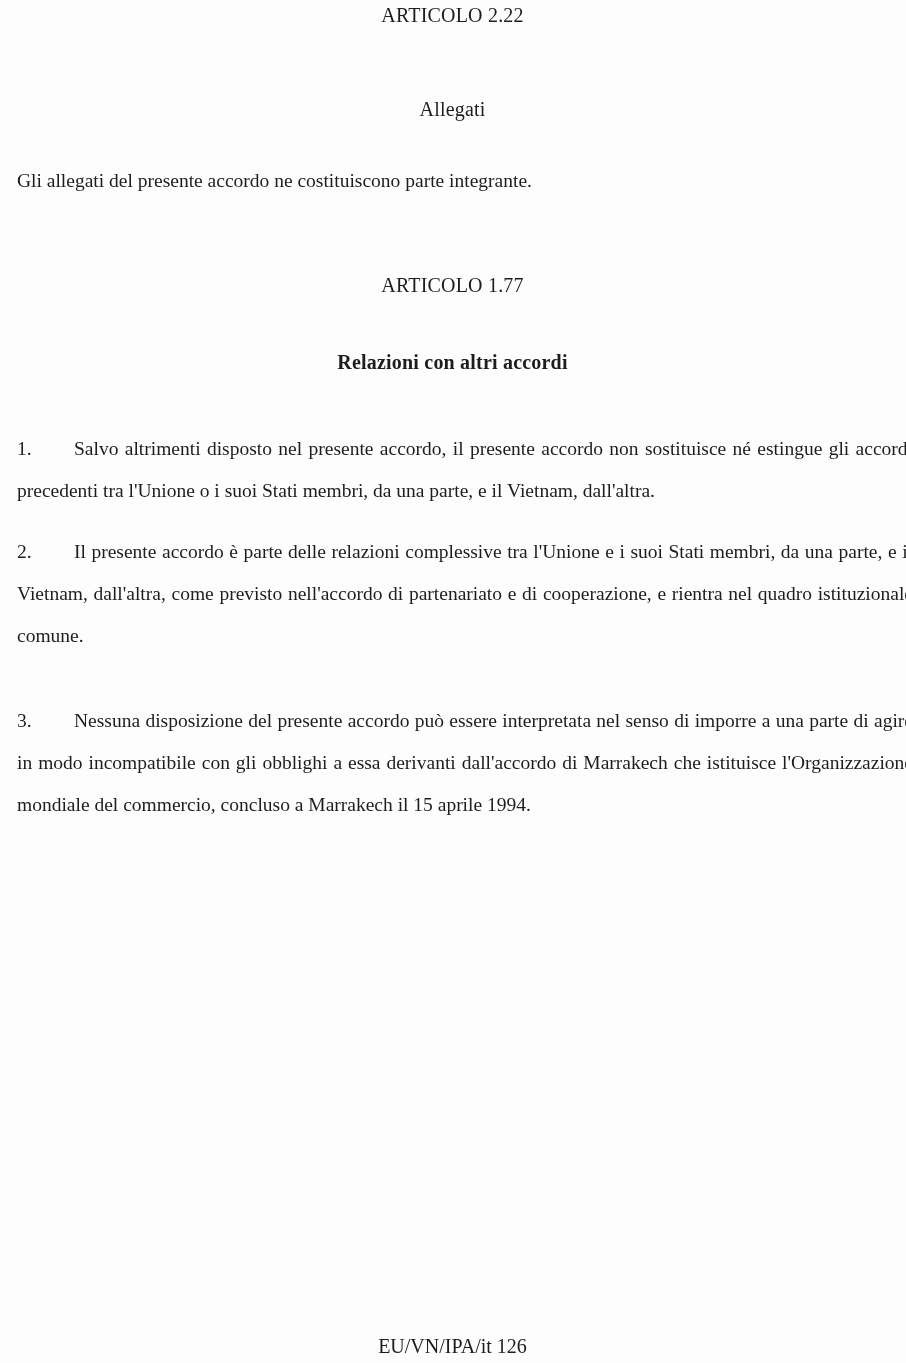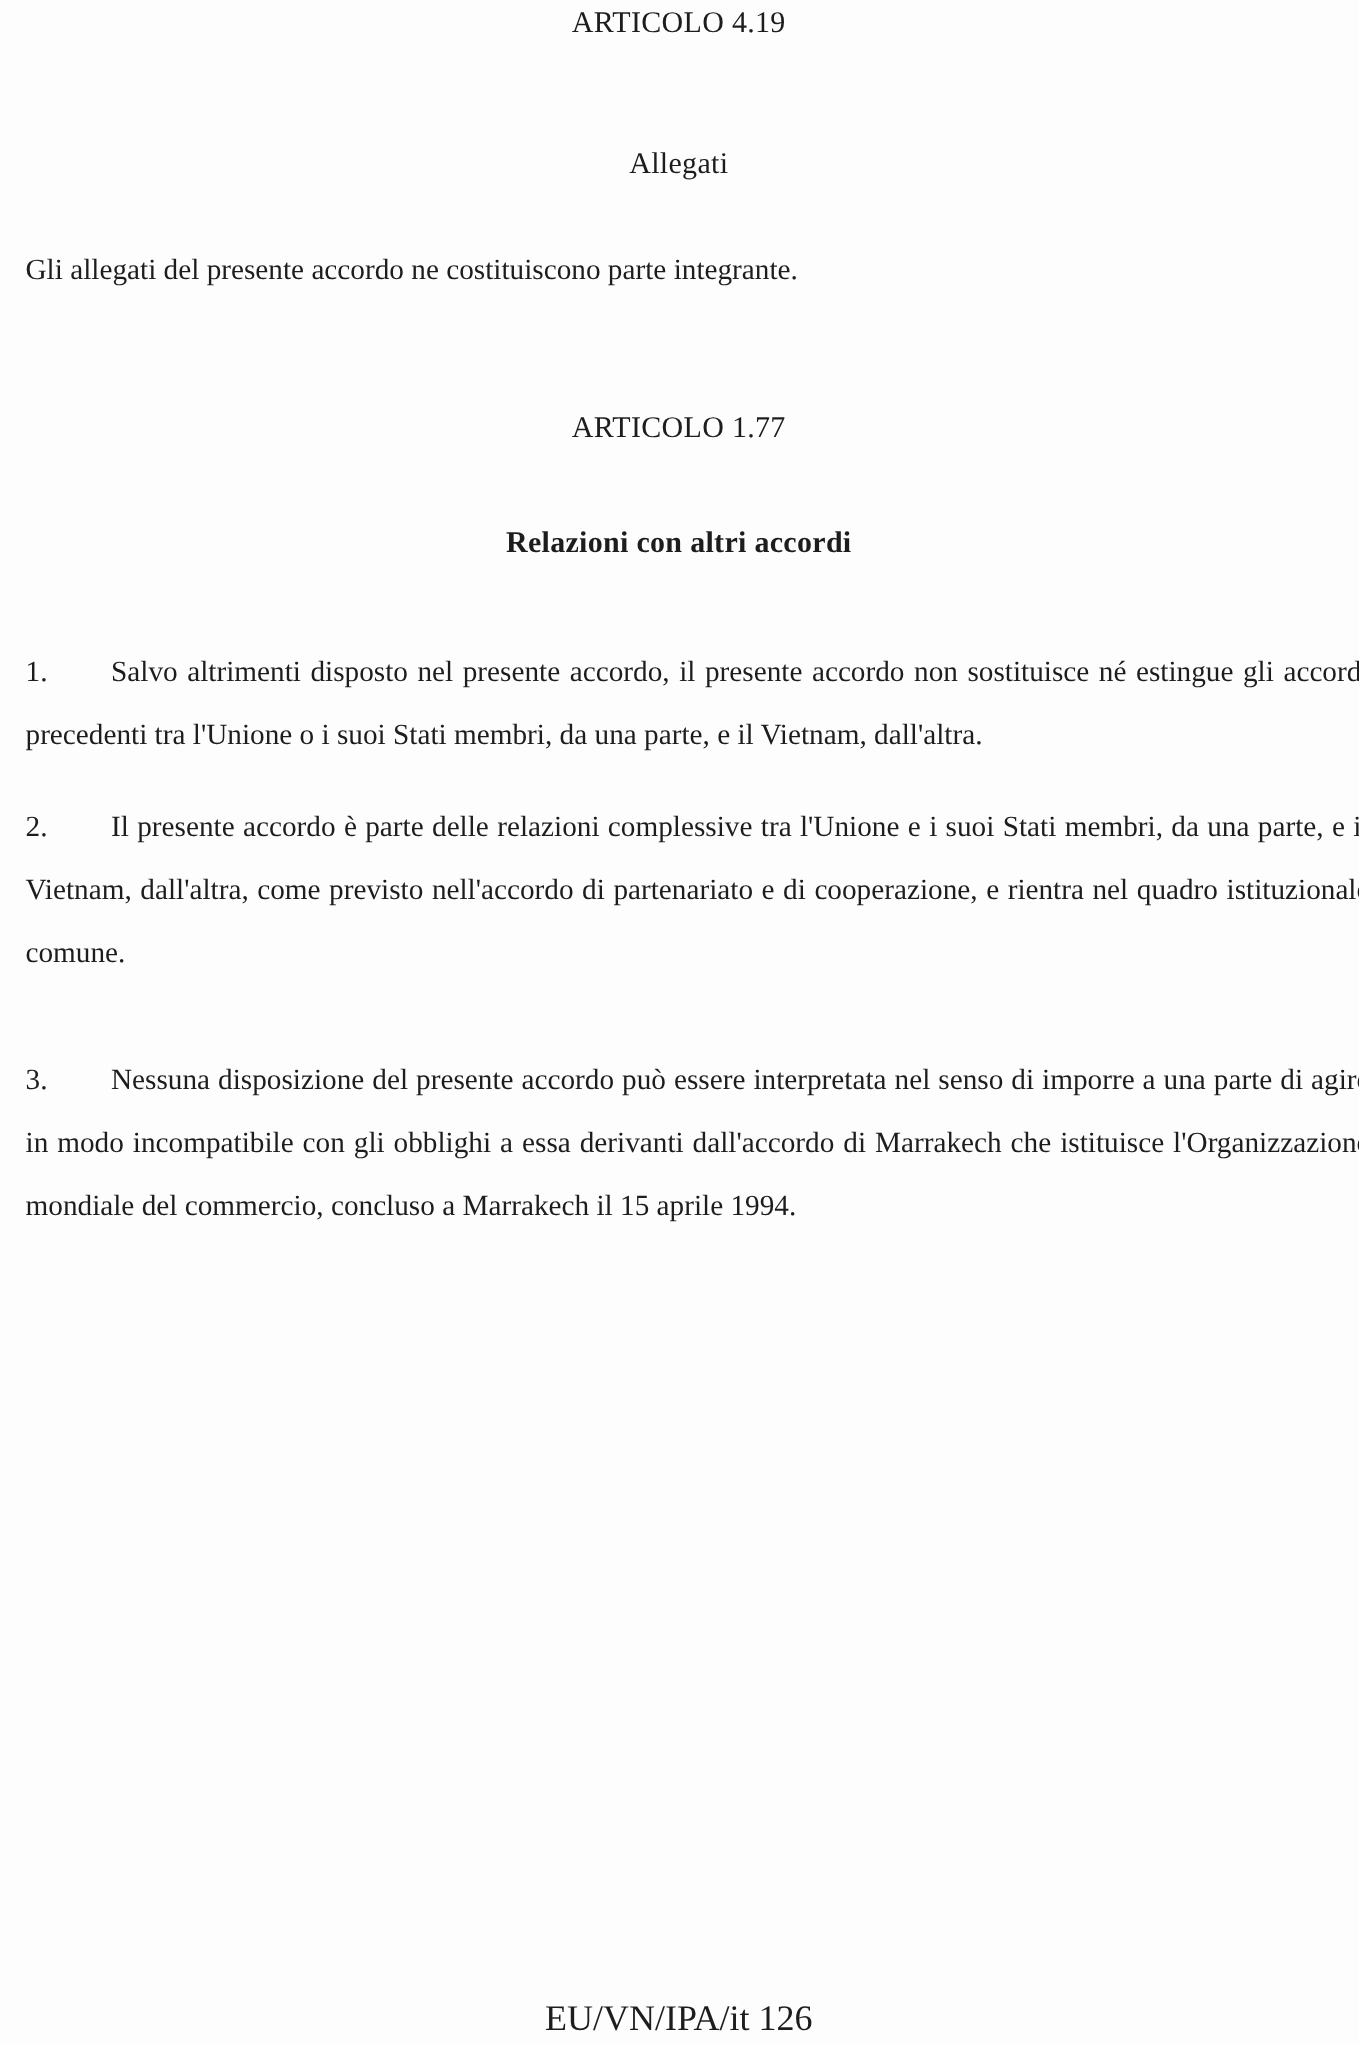--- a/index.html
+++ b/index.html
@@ -50,32 +50,32 @@
   .num {
     display: inline-block;
     width: 57px;
   }
   .footer {
     position: absolute;
     left: 5px;
     top: 1334px;
     width: 895px;
     margin: 0;
-    font-size: 24px;
+    font-size: 20px;
     line-height: 24px;
     text-align: center;
   }
 </style>
 </head>
 <body>
 
 <div class="page">
 
   <section>
-    <h1 class="heading h419">ARTICOLO 4.19</h1>
+    <h1 class="heading h419">ARTICOLO 2.22</h1>
     <h2 class="heading sub419">Allegati</h2>
     <p class="body single body1">Gli allegati del presente accordo ne costituiscono parte integrante.</p>
   </section>
 
   <section>
     <h1 class="heading h420">ARTICOLO 1.77</h1>
     <h2 class="heading sub420">Relazioni con altri accordi</h2>
 
     <p class="body para1"><span class="num">1.</span><span>Salvo altrimenti disposto nel presente accordo, il presente accordo non sostituisce né estingue gli accordi precedenti tra l'Unione o i suoi Stati membri, da una parte, e il Vietnam, dall'altra.</span></p>
 

